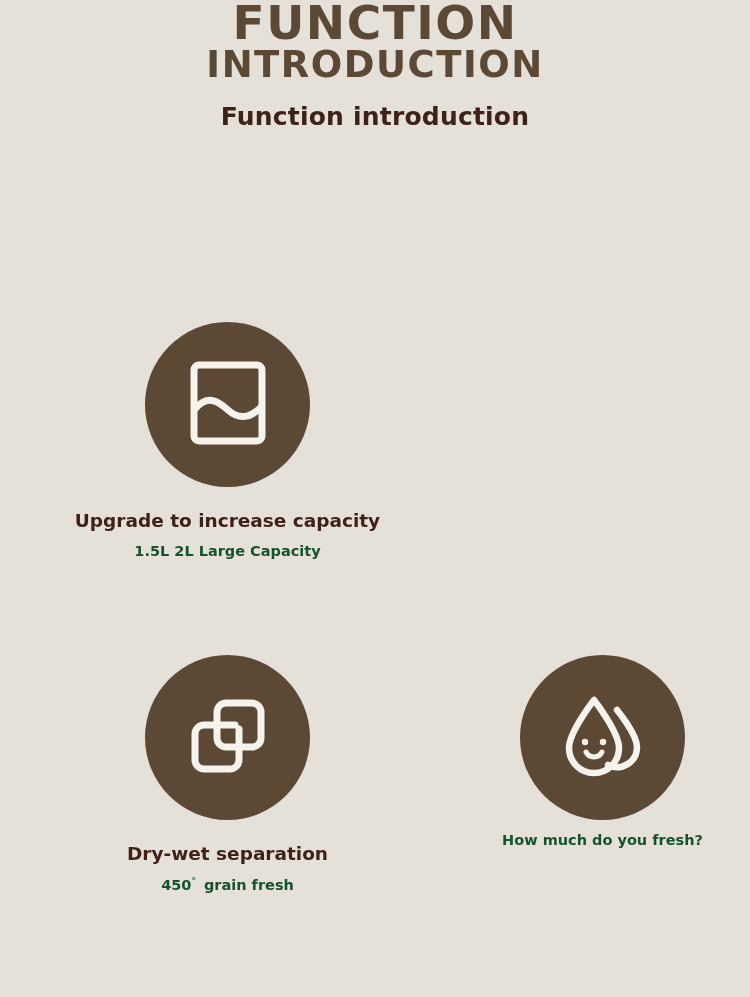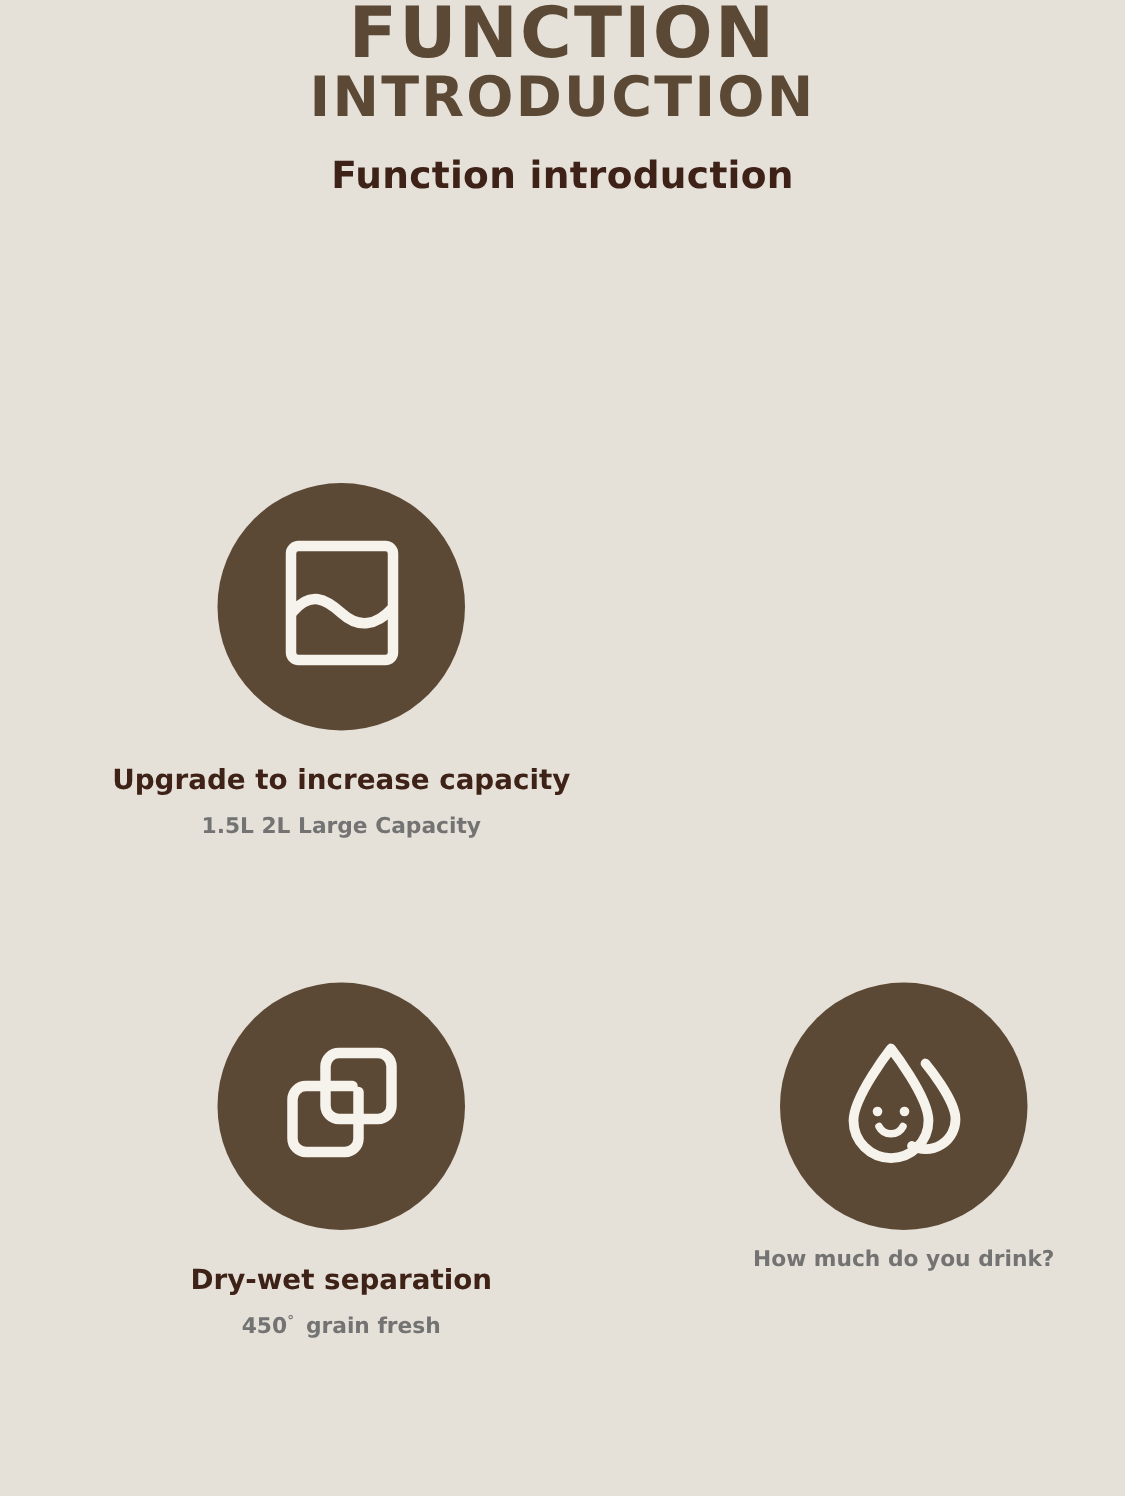--- a/index.html
+++ b/index.html
@@ -86,21 +86,21 @@
   .feature-title {
     margin-top: 23px;
     color: #3e2217;
     font-weight: 700;
     font-size: 18.5px;
     font-family: "DejaVu Sans", sans-serif;
     white-space: nowrap;
   }
   .feature-sub {
     margin-top: 12px;
-    color: #737373;
+    color: #14532d;
     font-weight: 700;
     font-size: 14.5px;
     font-family: "DejaVu Sans", sans-serif;
     white-space: nowrap;
   }
   .feature-sub .deg {
     font-size: 9px;
     vertical-align: super;
     padding-right: 8px;
   }
@@ -164,19 +164,19 @@
               <path d="M56 16 C 56 16, 76 40, 76 53 A20 20 0 0 1 47 71" stroke="#f6f3ec" stroke-width="6.5" fill="none" stroke-linecap="round" stroke-linejoin="round"></path>
 
               <path d="M33 6 C 33 6, 8 38, 8 54 A25 25 0 0 0 58 54 C 58 38, 33 6, 33 6 Z" stroke="#f6f3ec" stroke-width="6.5" fill="none" stroke-linejoin="round"></path>
 
               <circle cx="24" cy="48" r="3.2" fill="#f6f3ec"></circle>
               <circle cx="42" cy="48" r="3.2" fill="#f6f3ec"></circle>
               <path d="M25 58 A9 9 0 0 0 41 58" stroke="#f6f3ec" stroke-width="5" fill="none" stroke-linecap="round"></path>
             </svg>
           </span>
         </div>
-        <div class="feature-sub">How much do you drink?</div>
+        <div class="feature-sub">How much do you fresh?</div>
       </div>
 
     </div>
 
   </div>
 </div>
 
 </body></html>

